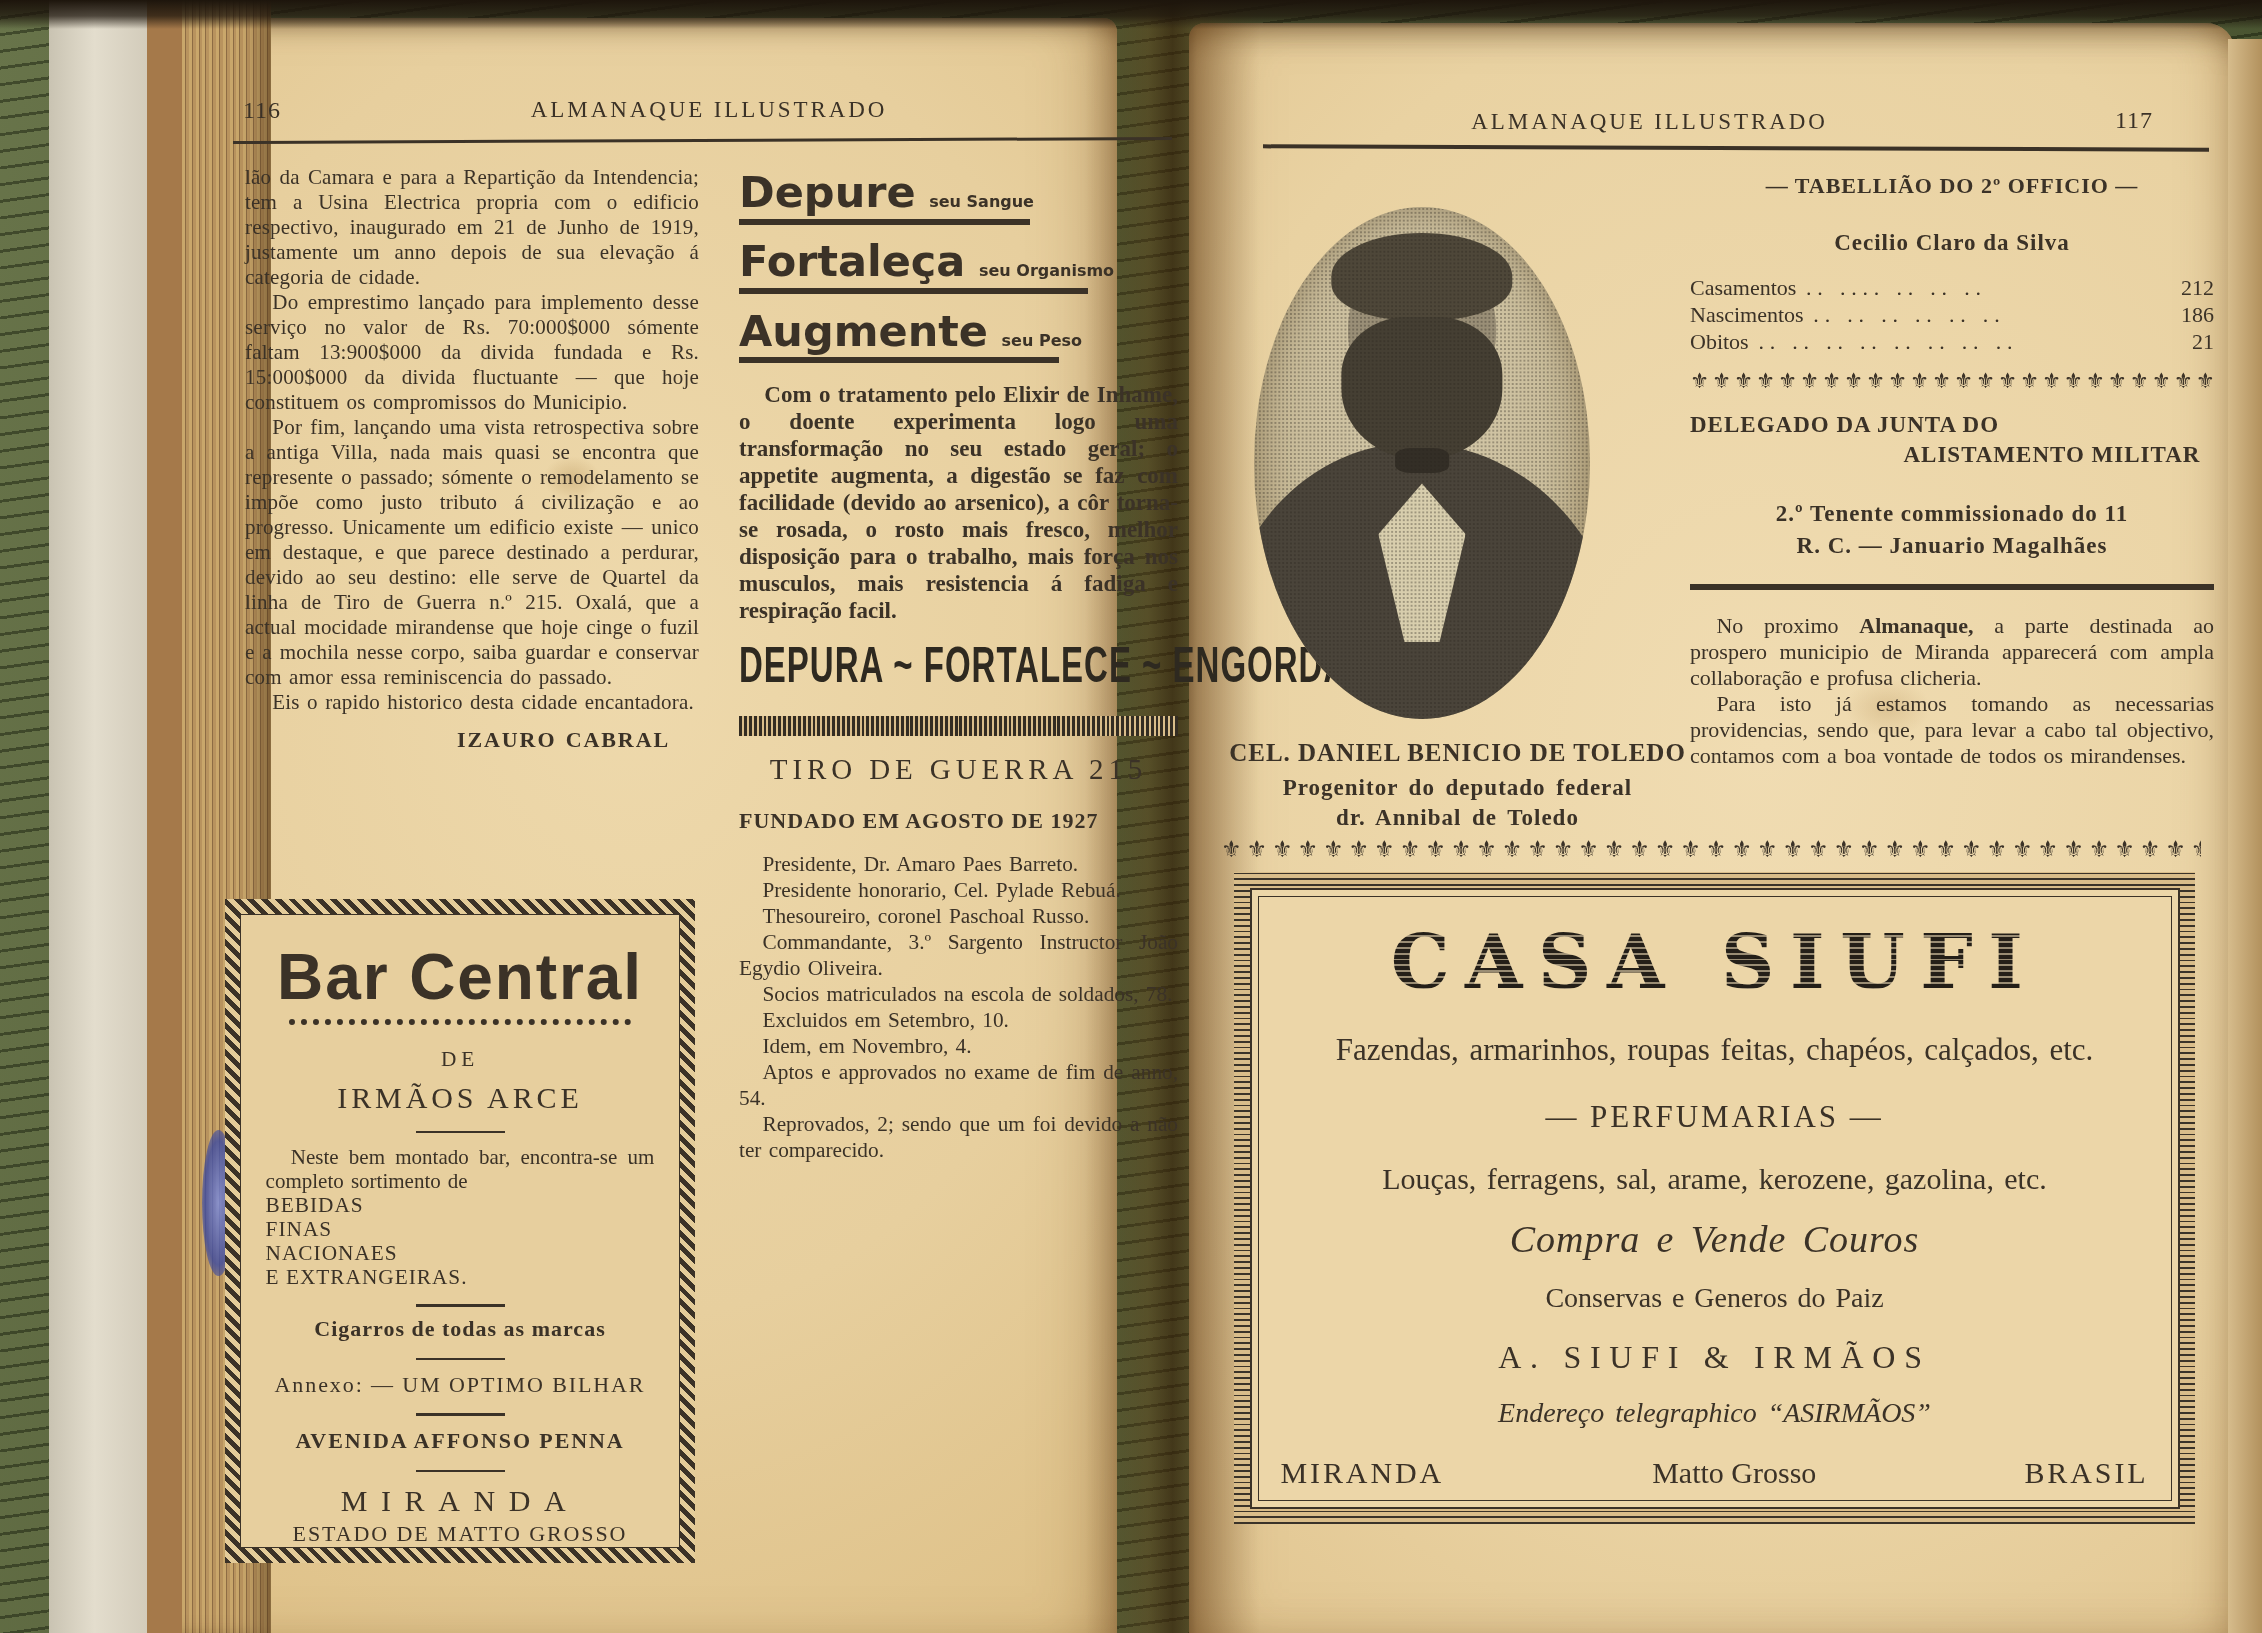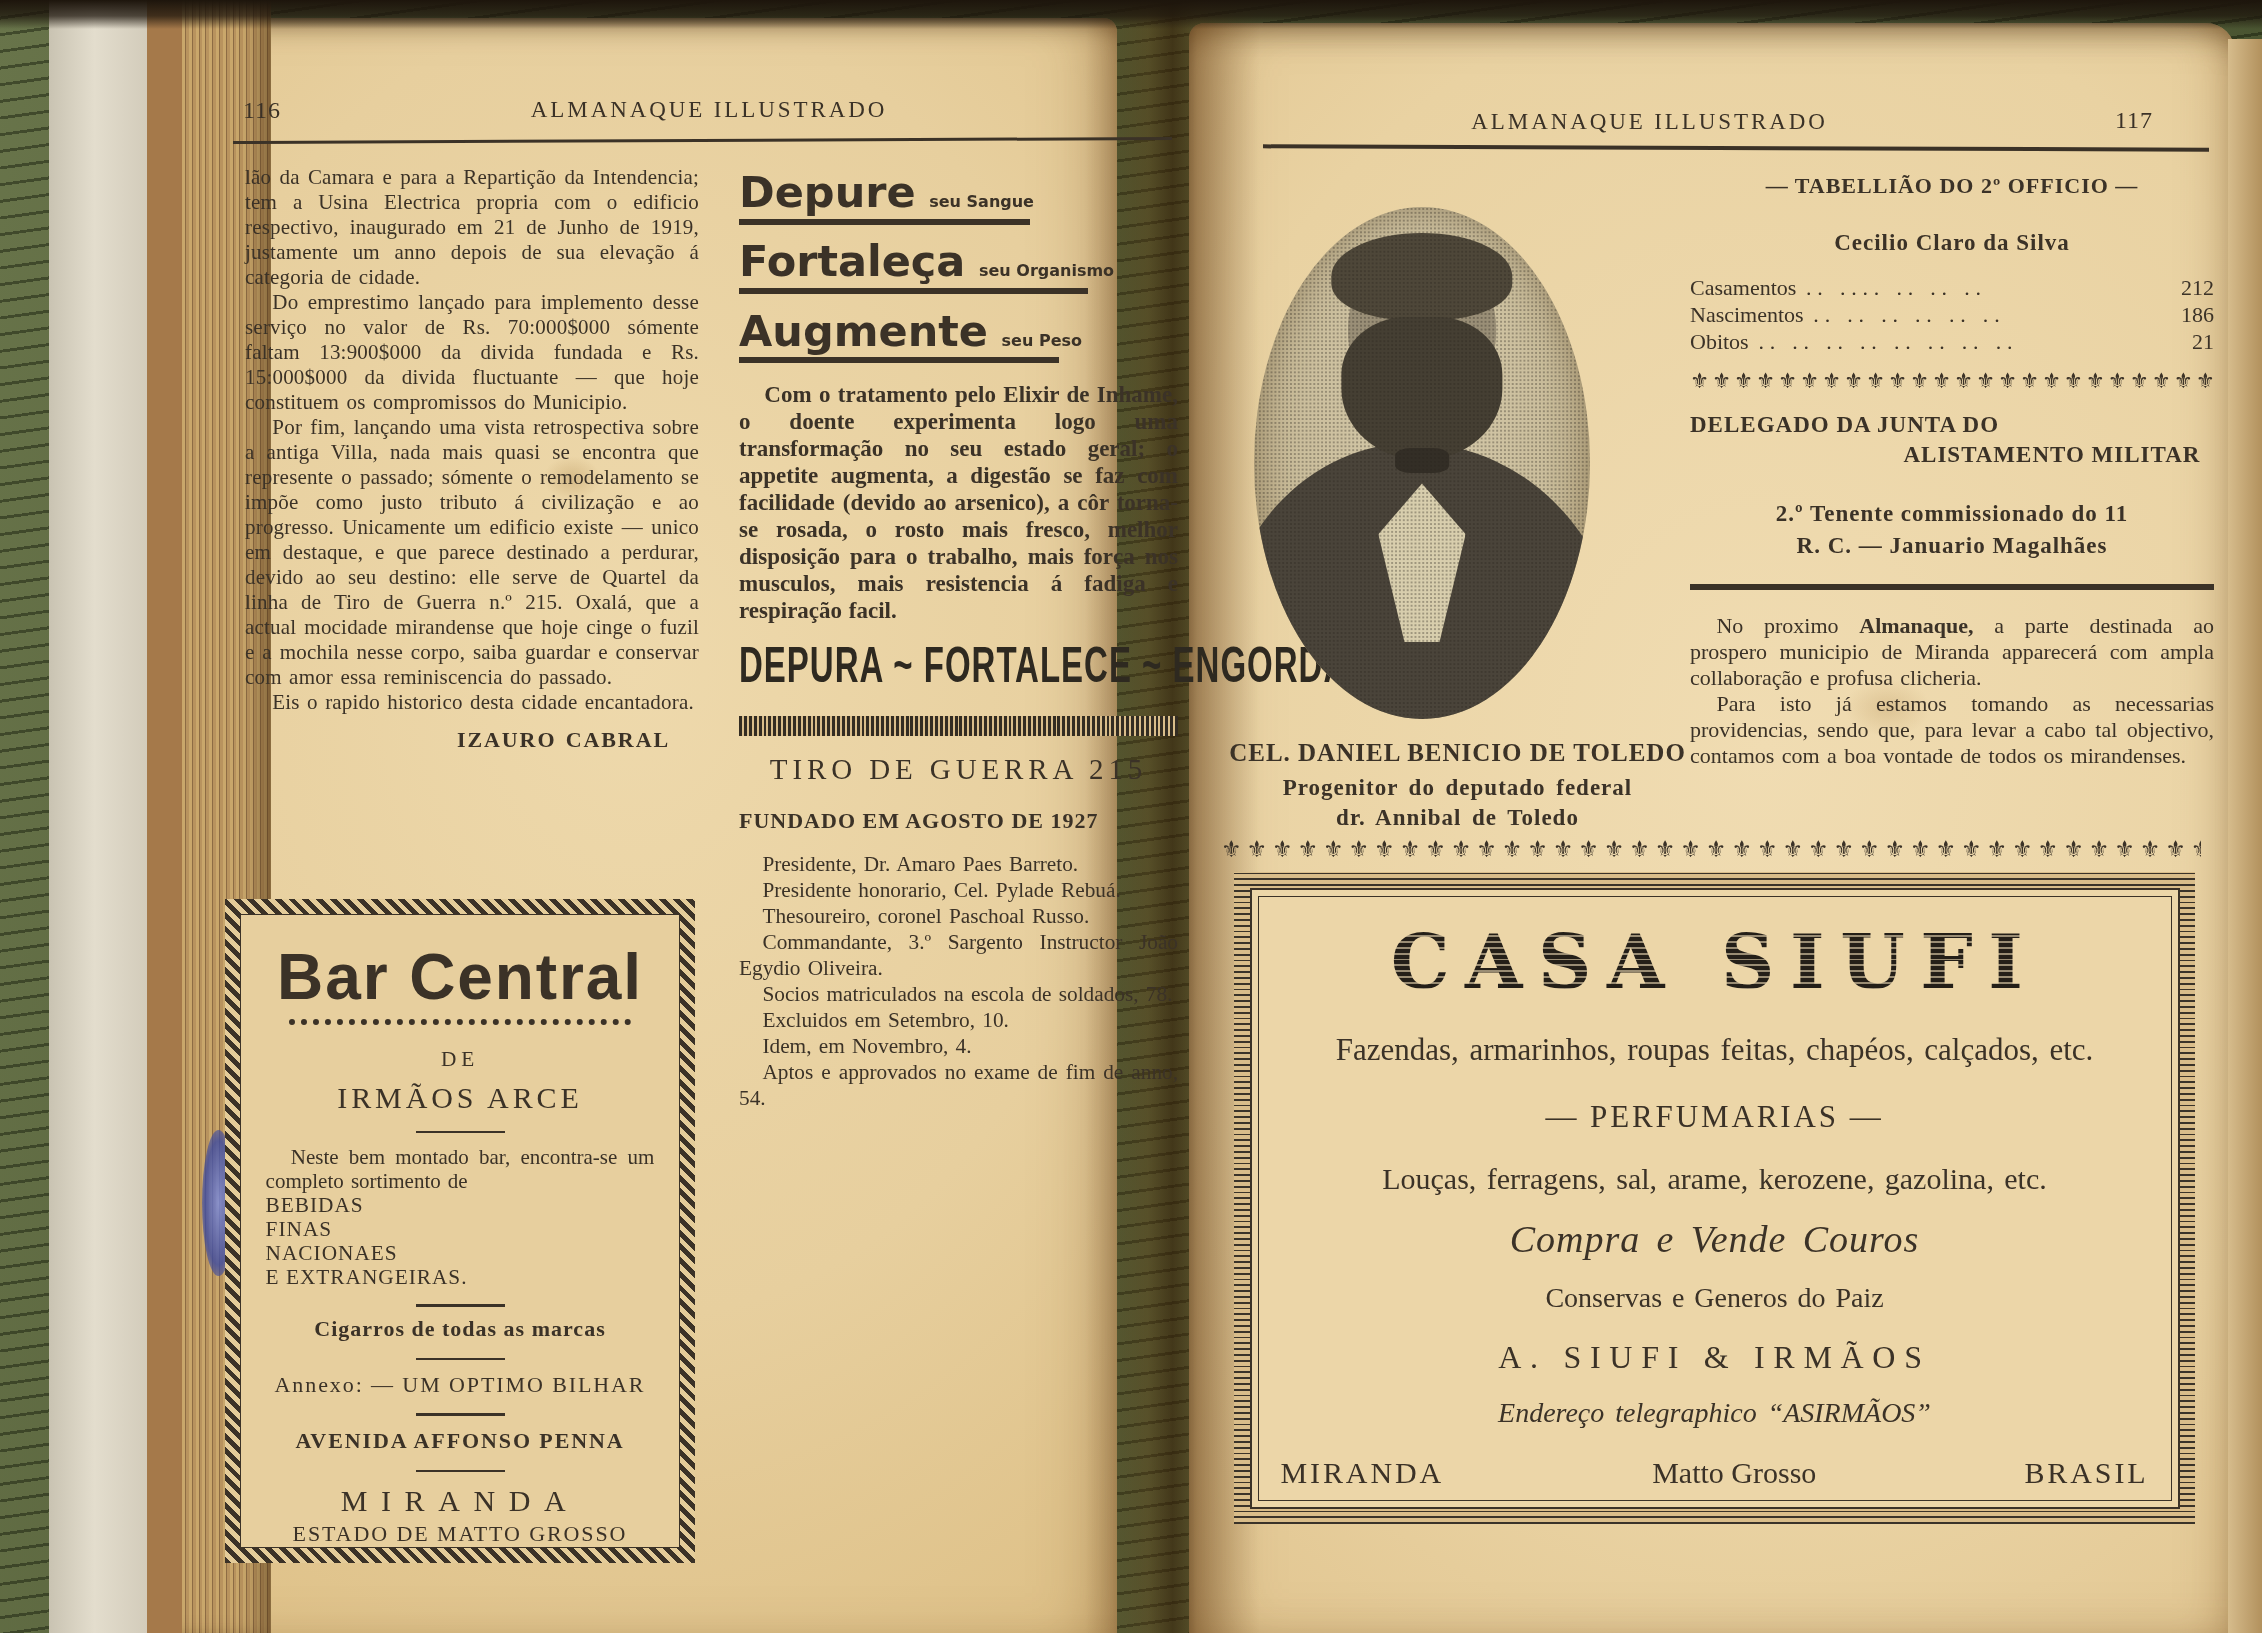--- a/index.html
+++ b/index.html
@@ -205,20 +205,21 @@
     <div class="tiro-founded" style="margin-top:21.3px;">FUNDADO EM AGOSTO DE 1927</div>
     <div class="tiro-list justify" style="margin-top:17.5px;">
       <p>Presidente, Dr. Amaro Paes Barreto.</p>
       <p>Presidente honorario, Cel. Pylade Rebuá.</p>
       <p>Thesoureiro, coronel Paschoal Russo.</p>
       <p>Commandante, 3.º Sargento Instructor João Egydio Oliveira.</p>
       <p>Socios matriculados na escola de soldados, 78.</p>
       <p>Excluidos em Setembro, 10.</p>
       <p>Idem, em Novembro, 4.</p>
       <p>Aptos e approvados no exame de fim de anno, 54.</p>
+      <p>Reprovados, 2; sendo que um foi devido a não ter comparecido.</p>
     </div>
   </div>
 
   <div class="abs hdr center" style="left:1310px;top:109px;width:679px;">ALMANAQUE ILLUSTRADO</div>
   <div class="abs pagenum" style="left:2115px;top:107px;">117</div>
   <div class="abs rule" style="left:1263px;top:146px;width:946px;height:3.9px;transform:rotate(.2deg);"></div>
 
   <div class="abs photo" style="left:1254px;top:207px;width:336px;height:512px;">
     <div class="ph-suit"></div>
     <div class="ph-shirt"></div>

